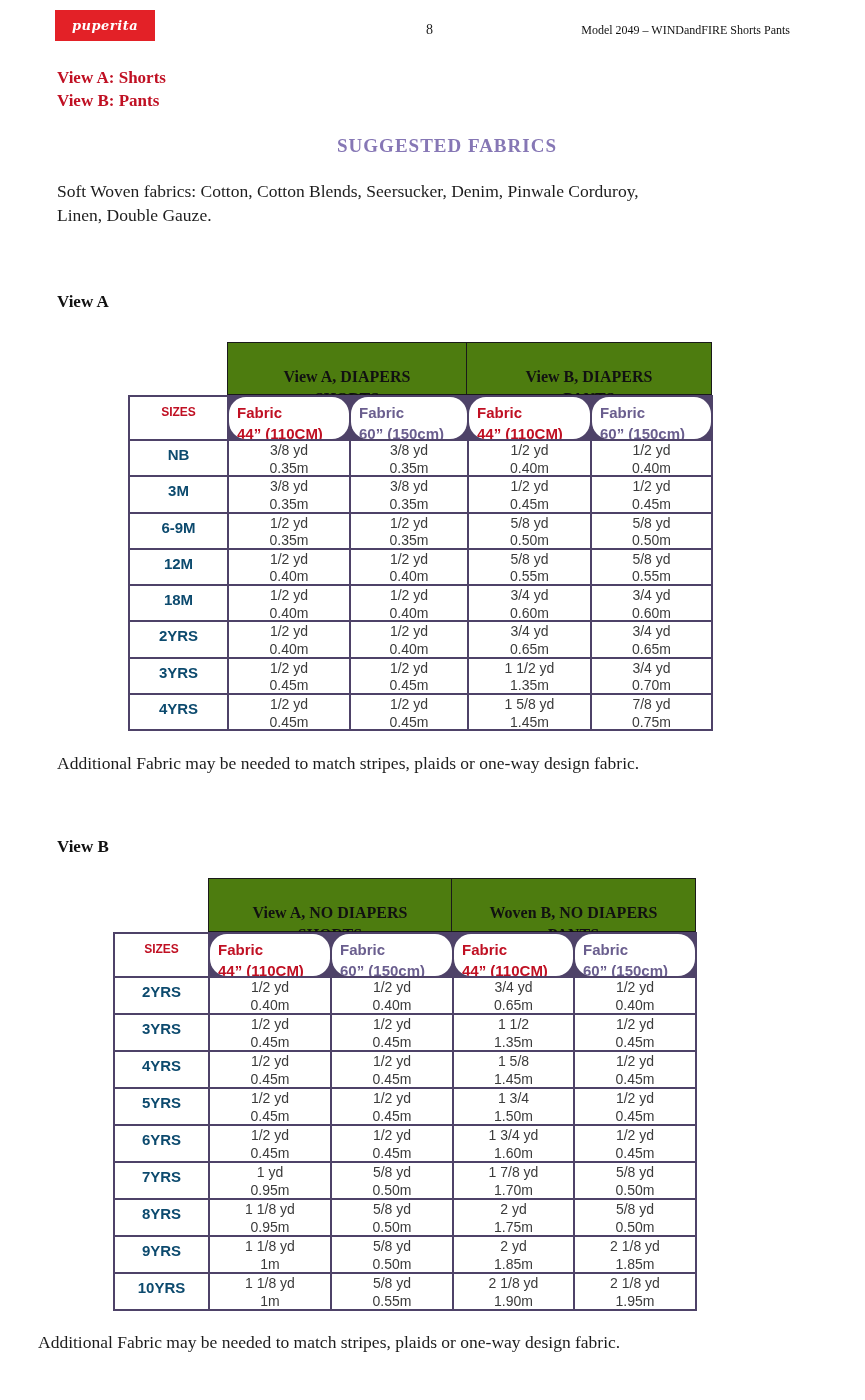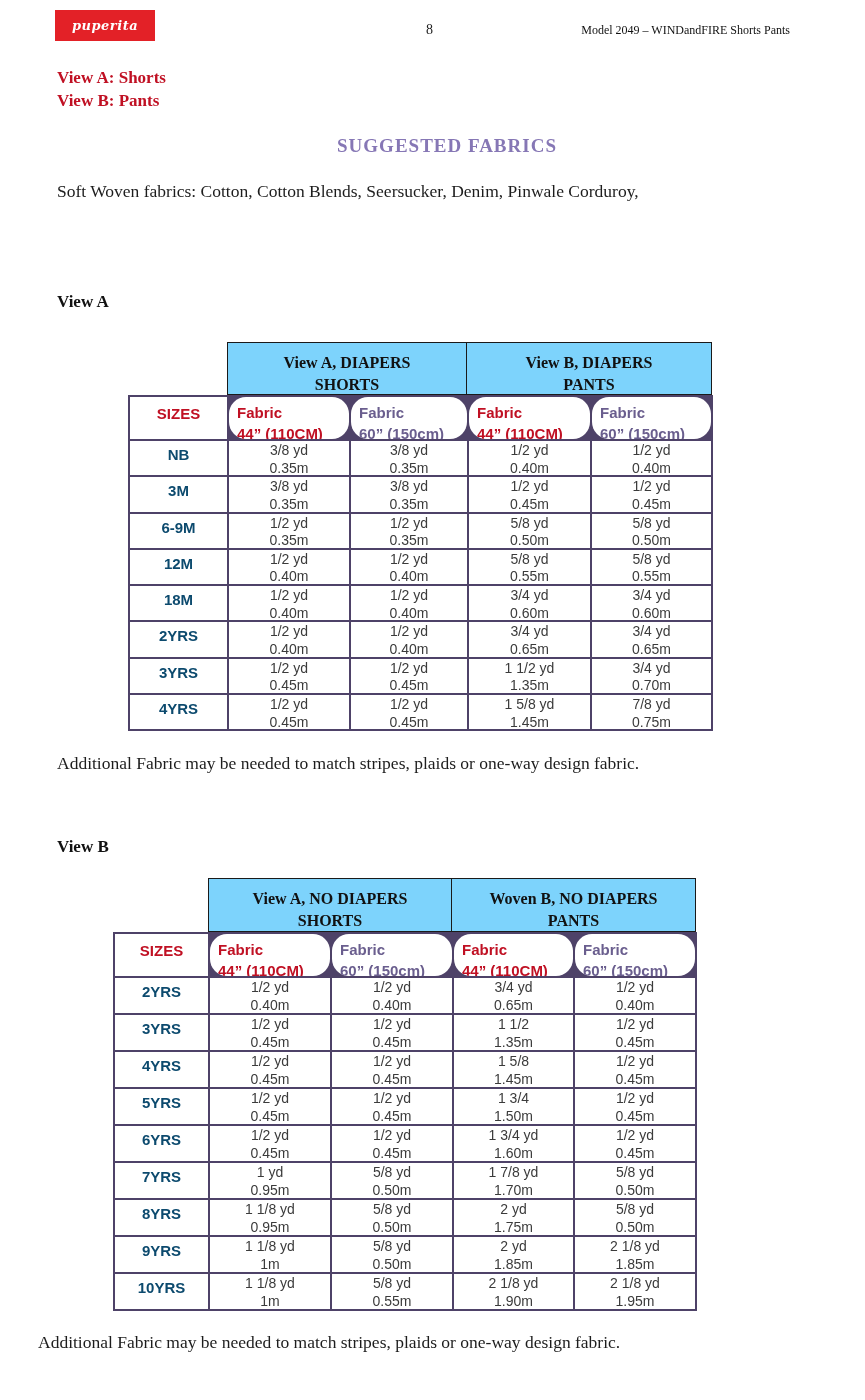--- a/index.html
+++ b/index.html
@@ -22,33 +22,33 @@
   .section-title {
     position:absolute; left:57px; top:135px; width:780px; text-align:center;
     font-size:19px; font-weight:bold; letter-spacing:1px; color:#8677b5;
   }
   .body-text { position:absolute; left:57px; top:180px; width:720px; font-size:17.5px; line-height:23.5px; color:#1d1d1d; }
   .view-heading { position:absolute; font-size:17px; font-weight:bold; color:#111; }
   .note-text { position:absolute; font-size:17.5px; color:#1d1d1d; }
   
   .group-row { position:absolute; display:flex; }
   .group-cell {
-    border:1px solid #1a1a1a; background:#7dd3fc; text-align:center;
+    border:1px solid #1a1a1a; background:#4d7c0f; text-align:center;
     font-family:"Liberation Serif", serif; font-size:16px; font-weight:bold; color:#111;
-    line-height:22px; padding-top:9px; height:100%;
+    line-height:22px; padding-top:23px; height:100%;
   }
   .group-cell + .group-cell { margin-left:-1px; }
   .fabric-grid {
     position:absolute; display:grid; gap:2px;
     background:#4e4268; border:2px solid #4e4268;
     font-family:"Liberation Sans", sans-serif;
   }
   .cell { background:#ffffff; overflow:hidden; }
   .sizes-head {
-    text-align:center; padding-top:8px; font-weight:bold; font-size:15px; color:#c01023;
+    text-align:center; padding-top:8px; font-weight:bold; font-size:12px; color:#c01023;
   }
   .head-cell { padding:5px 0 0 8px; font-weight:bold; font-size:15px; line-height:21px;border-radius:17px; }
   .head-red    { color:#c01023; }
   .head-purple { color:#6a5e8e; }
   .size-cell { text-align:center; font-weight:bold; font-size:15px; color:#0c4a6e; padding-top:5px; }
   .data-cell { text-align:center; font-size:14px; color:#3b3b3b; line-height:17.5px; padding-top:1px; }
   
   #group-a { left:227px; top:342px; height:53px; }
   #group-a .g-left  { width:240px; }
   #group-a .g-right { width:246px; }
@@ -78,20 +78,21 @@
 
   <div class="views-label">
     <div>View A: Shorts</div>
     <div>View B: Pants</div>
   </div>
 
   <div class="section-title">SUGGESTED FABRICS</div>
 
   <div class="body-text">
     <div>Soft Woven fabrics: Cotton, Cotton Blends, Seersucker, Denim, Pinwale Corduroy,</div>
+    <div>Linen, Double Gauze.</div>
   </div>
 
   <div id="view-a-heading" class="view-heading">View A</div>
 
   <div id="group-a" class="group-row">
     <div class="group-cell g-left">
       <div>View A, DIAPERS</div>
       <div>SHORTS</div>
     </div>
     <div class="group-cell g-right">

